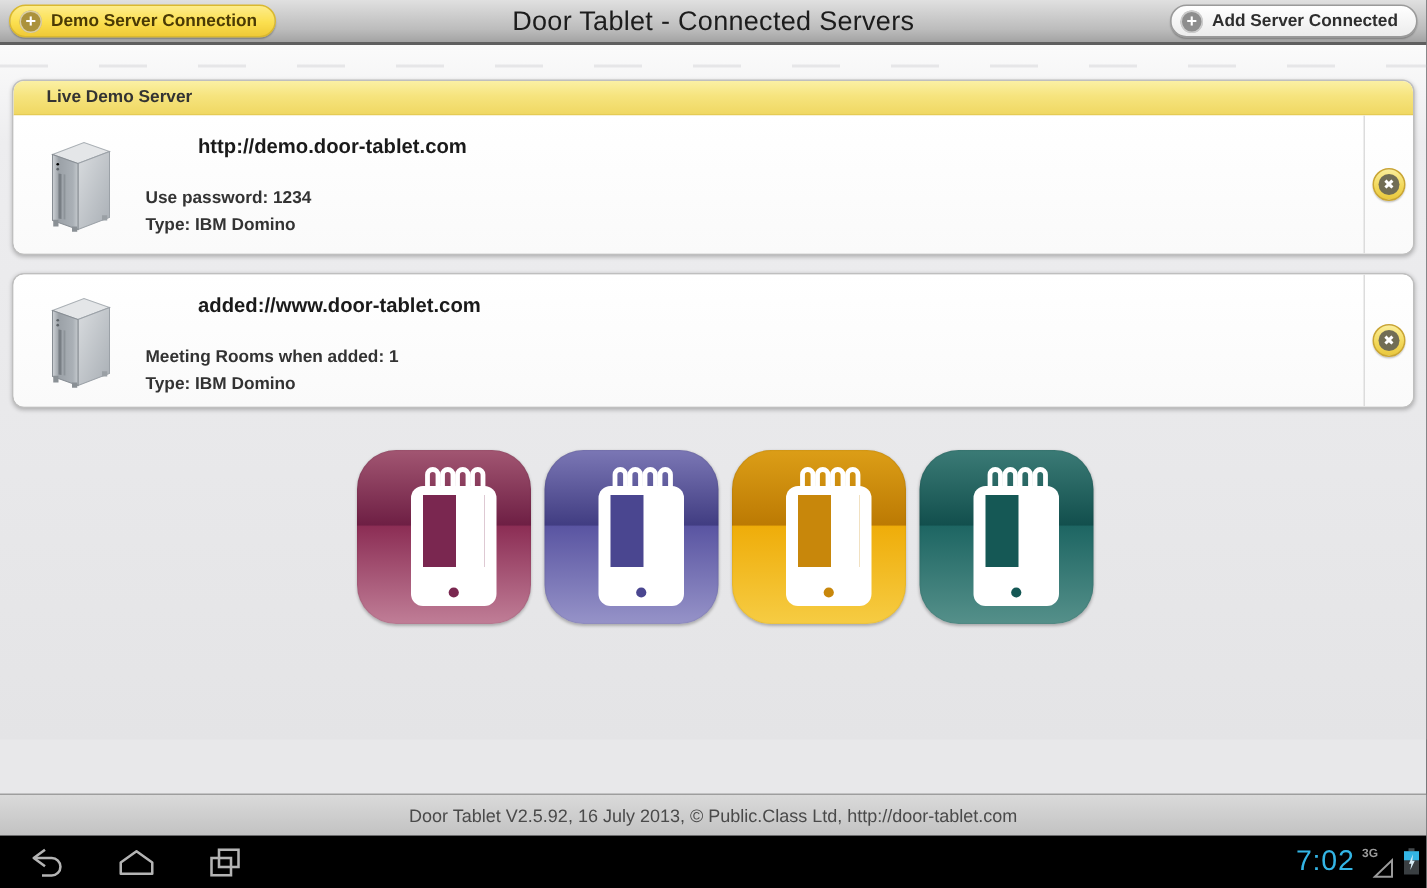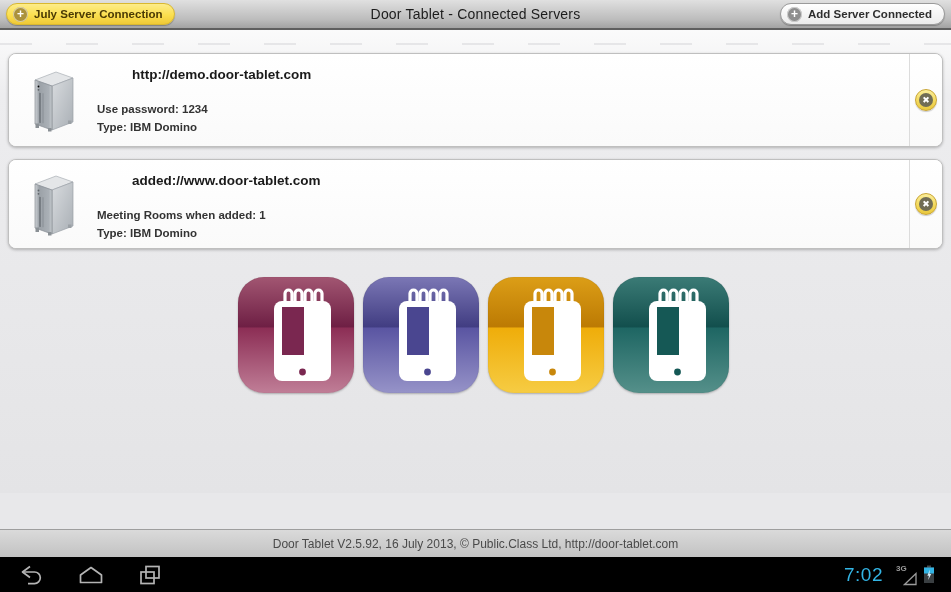--- a/index.html
+++ b/index.html
@@ -11,21 +11,21 @@
     background:#e8e8ea; overflow:hidden; position:relative;
   }
 
   
   .topbar {
     height:30px; flex:0 0 30px; position:relative;
     background:linear-gradient(180deg,#e0e0e0 0%,#bcbcbc 70%,#a3a3a3 100%);
     border-bottom:2px solid #5f5f5f;
     display:flex; align-items:center; justify-content:center;
   }
-  .topbar-title { font-size:14px; color:#1c1c1c; letter-spacing:.2px; }
+  .topbar-title { font-size:18px; color:#1c1c1c; letter-spacing:.2px; }
   .pill-btn {
     position:absolute; top:3px; height:22px;
     border-radius:12px; display:flex; align-items:center;
     padding:0 12px 0 6px; font-size:11.5px; font-weight:bold;
     cursor:default; box-shadow:0 1px 1px rgba(0,0,0,.25);
   }
   .pill-btn .plus-circle {
     width:15px; height:15px; border-radius:50%at;
     border-radius:50%; margin-right:6px;
     display:flex; align-items:center; justify-content:center;
@@ -105,23 +105,23 @@
     font-size:12px; color:#4a4a4a;margin-top:36px;
   }
 
   
   .navbar {
     flex:0 0 35px; background:#000; position:relative;
     display:flex; align-items:center;
   }
   .nav-icon { position:absolute; top:50%; transform:translateY(-50%); cursor:default; }
   .nav-back { left:18px; } .nav-home { left:78px; } .nav-recents { left:138px; }
-  .status-cluster { position:absolute; right:16px; top:0; bottom:0; display:flex; align-items:center; gap:5px; }
+  .status-cluster { position:absolute; right:4px; top:0; bottom:0; display:flex; align-items:center; gap:5px; }
   .clock { color:#33b5e5; font-size:19px; letter-spacing:.5px; }
-  .net-wrap { position:relative; width:22px; height:22px;margin-left:8px; }
+  .net-wrap { position:relative; width:22px; height:22px; }
   .net-label { position:absolute; left:0; top:0; font-size:8px; color:#9b9b9b; font-weight:bold; }
   .net-tri { position:absolute; right:0; bottom:0; }
 </style>
 </head>
 <body>
 
 <div class="screen">
 
   <svg width="0" height="0" style="position:absolute">
     <defs>
@@ -134,33 +134,36 @@
       <linearGradient id="srvSide" x1="0" y1="0" x2="1" y2="1">
         <stop offset="0" stop-color="#d9dcdf"></stop>
           <stop offset="1" stop-color="#a9afb5"></stop>
       </linearGradient>
     </defs>
   </svg>
 
   <div class="topbar">
     <div class="pill-btn btn-demo">
       <span class="plus-circle">+</span>
-      <span>July Server Connection</span>
+      <span>Demo Server Connection</span>
     </div>
     <div class="topbar-title">Door Tablet - Connected Servers</div>
     <div class="pill-btn btn-add">
       <span class="plus-circle">+</span>
       <span>Add Server Connected</span>
     </div>
   </div>
 
   <div class="content">
     <div class="page-dashes"></div>
 
     <div class="card card-1">
+      <div class="card-header hdr-yellow">
+        <span>Live Demo Server</span>
+      </div>
       <div class="card-body body-1">
         <div class="server-icon-wrap">
           <svg width="52" height="66" viewBox="0 0 52 66">
             <polygon points="8,13 29,5 46,11 25,19" fill="#e4e6e8" stroke="#a9afb4" stroke-width="0.7"></polygon>
             <polygon points="25,19 46,11 46,55 25,63" fill="url(#srvSide)" stroke="#9ba1a7" stroke-width="0.7"></polygon>
             <polygon points="8,13 25,19 25,63 8,57" fill="url(#srvFront)" stroke="#878d93" stroke-width="0.7"></polygon>
             <rect x="12" y="24" width="2" height="30" fill="#787e84" transform="skewY(8)"></rect>
             <rect x="15.4" y="24" width="1.2" height="30" fill="#8d9399" transform="skewY(8)"></rect>
             <circle cx="11.5" cy="19.5" r="0.9" fill="#5d6artifact368"></circle>
             <circle cx="11.5" cy="22.8" r="0.9" fill="#5d6368"></circle>

